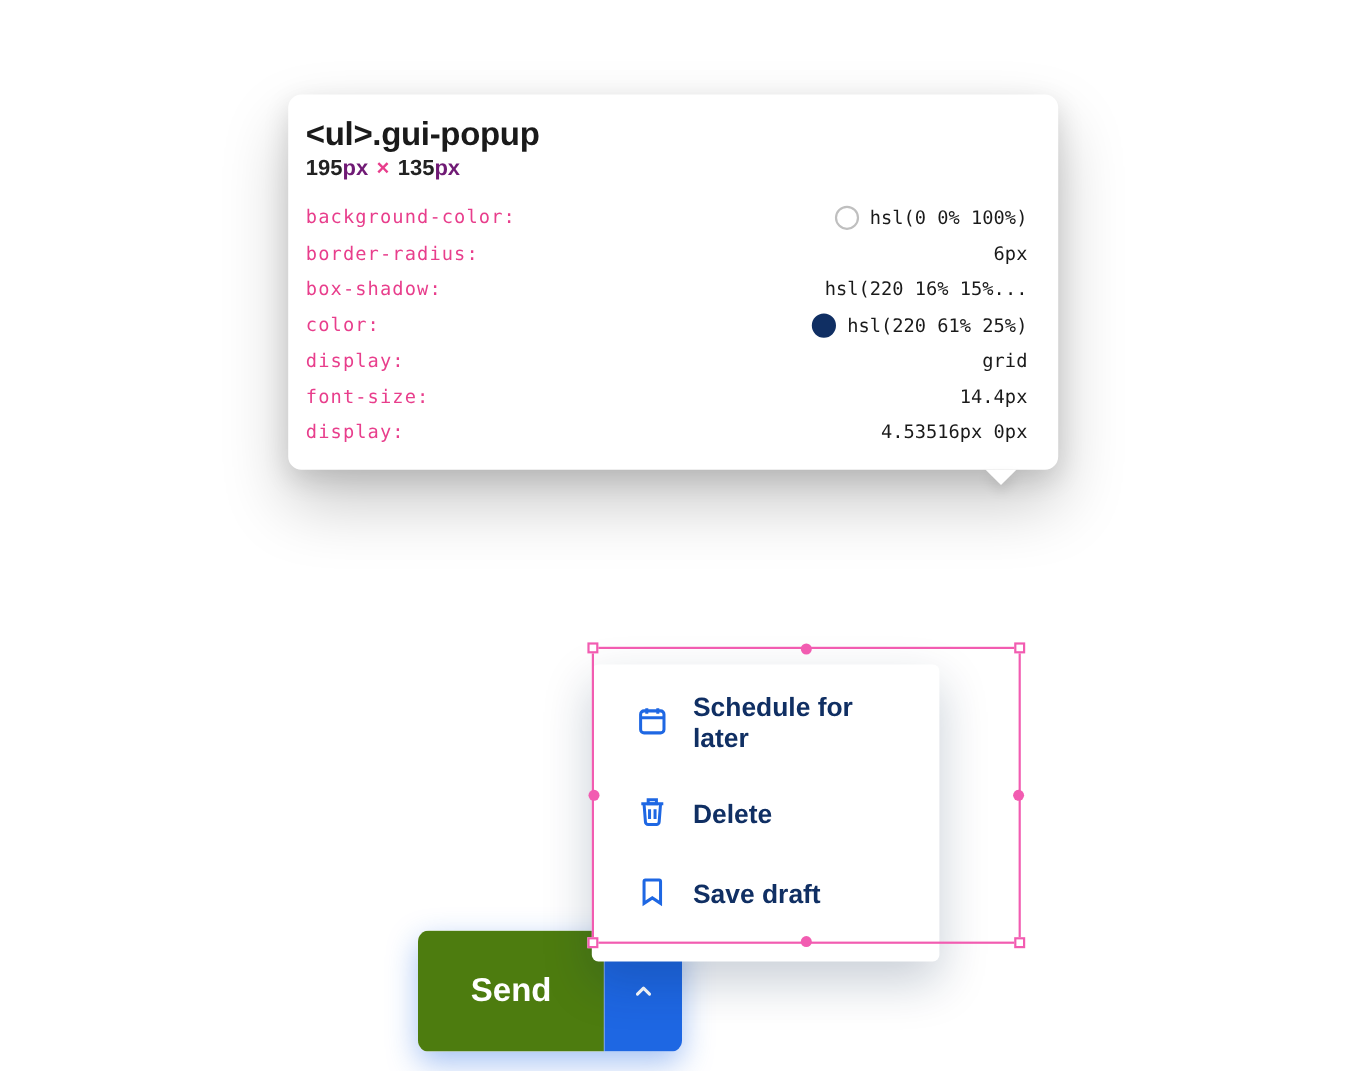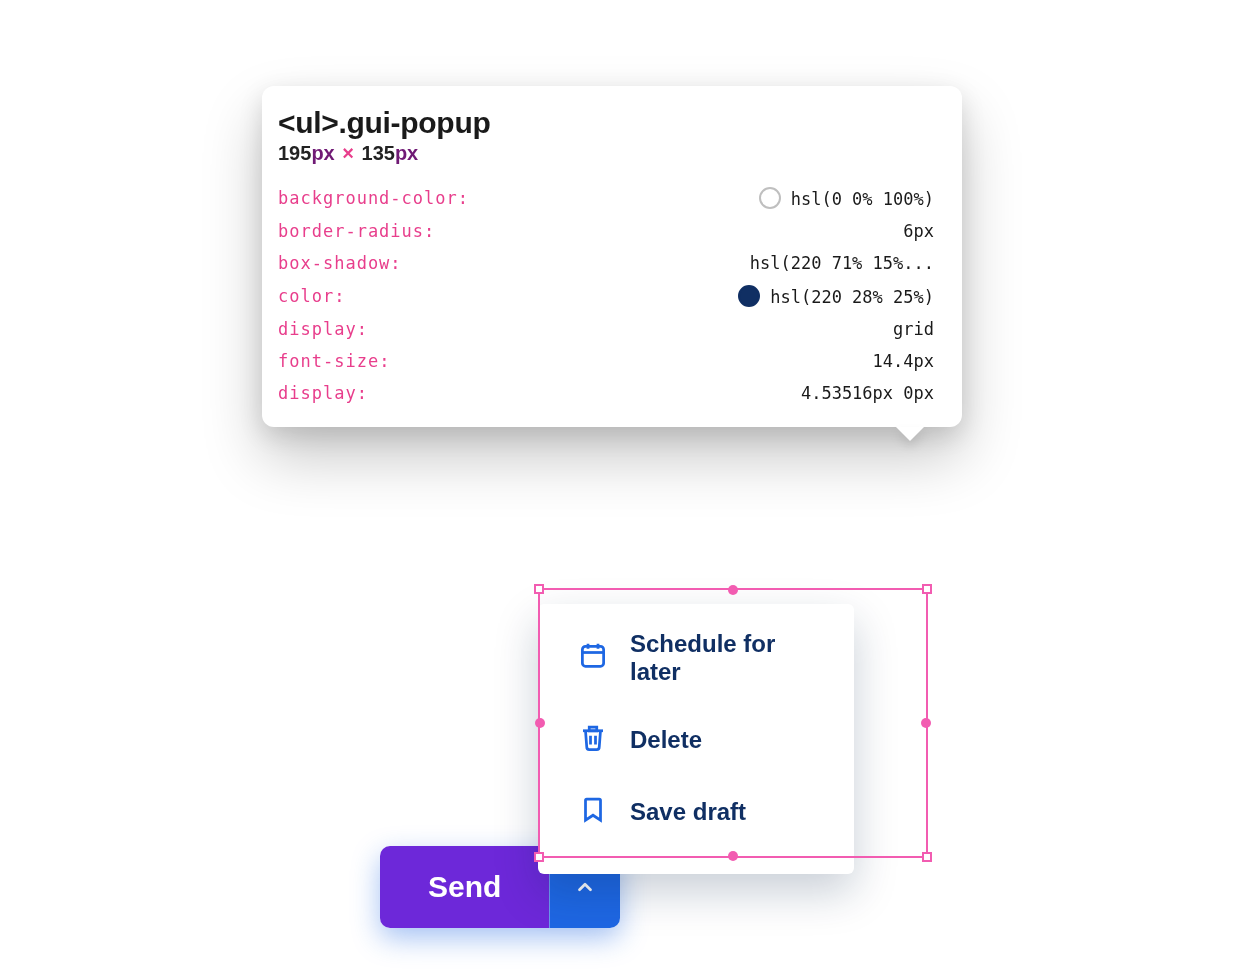--- a/index.html
+++ b/index.html
@@ -81,26 +81,26 @@
   .send-wrap {
     position: absolute;
     left: 380px;
     top: 846px;
     display: flex;
     border-radius: 10px;
     overflow: hidden;
     box-shadow: 0 10px 28px rgba(30,103,227,0.40);
   }
   .send-btn {
-    background: #6d28d9;
+    background: #4d7c0f;
     color: #ffffff;
     font-size: 30px;
     font-weight: 700;
     border: none;
-    padding: 24px 48px;
+    padding: 38px 48px;
     cursor: pointer;
   }
   .send-caret {
     background: #1e67e3;
     border: none;
     border-left: 1px solid rgba(255,255,255,0.34);
     padding: 0 24px;
     cursor: pointer;
     display: flex;
     align-items: center;
@@ -189,28 +189,28 @@
       </div>
       <div class="css-row">
         <span class="css-key">border-radius</span>
         <span class="css-val">
           <span>6px</span>
         </span>
       </div>
       <div class="css-row">
         <span class="css-key">box-shadow</span>
         <span class="css-val">
-          <span>hsl(220 71% 15%...</span>
+          <span>hsl(220 16% 15%...</span>
         </span>
       </div>
       <div class="css-row">
         <span class="css-key">color</span>
         <span class="css-val">
           <span class="swatch" style="background: rgb(16, 47, 99); border-color: rgb(16, 47, 99);"></span>
-          <span>hsl(220 28% 25%)</span>
+          <span>hsl(220 61% 25%)</span>
         </span>
       </div>
       <div class="css-row">
         <span class="css-key">display</span>
         <span class="css-val">
           <span>grid</span>
         </span>
       </div>
       <div class="css-row">
         <span class="css-key">font-size</span>

